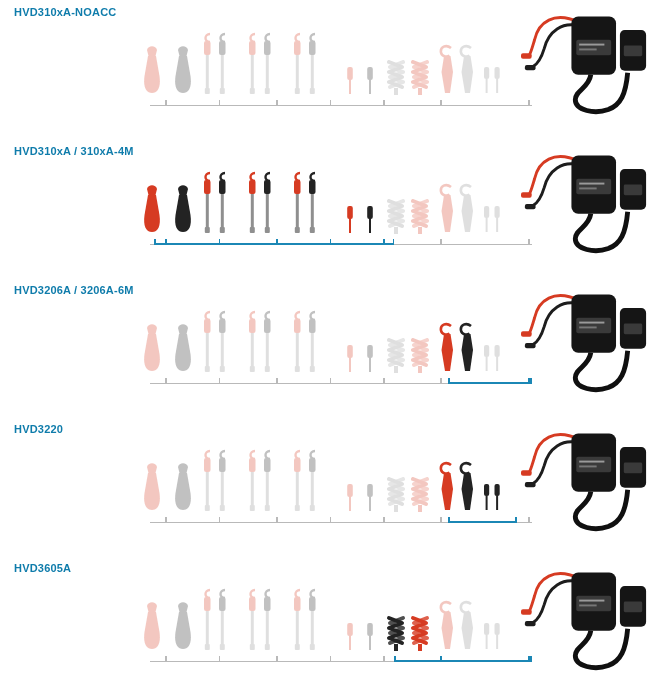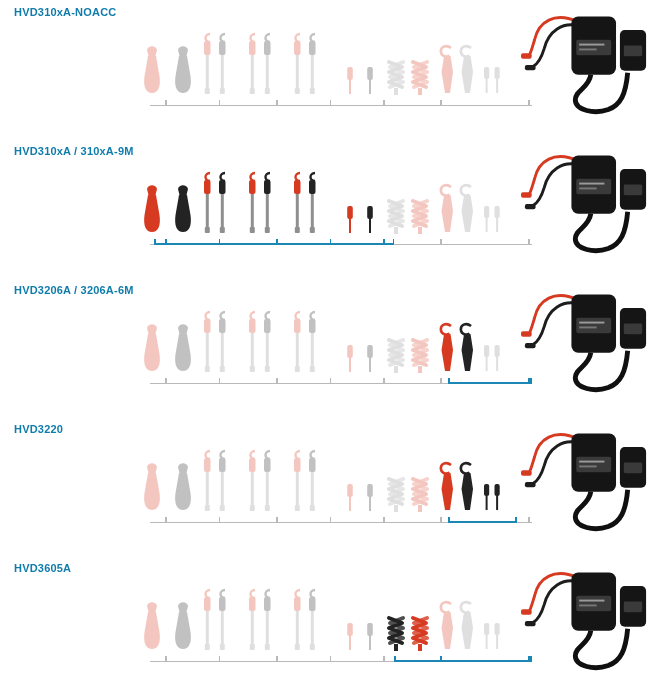--- a/index.html
+++ b/index.html
@@ -165,21 +165,21 @@
         <i class="tick" style="left: 99%;"></i>
       </div>
     <div class="probe">
       <svg viewBox="0 0 132 116">
           <use href="#probe-art"></use>
         </svg>
     </div>
   </section>
 
   <section class="row">
-    <h2 class="title">HVD310xA / 310xA-9M</h2>
+    <h2 class="title">HVD310xA / 310xA-4M</h2>
     <div class="strip">
         <span class="acc on" style="left: 0px; color: rgb(214, 59, 34);">
           <svg viewBox="0 0 28 52" width="28" height="52">
       <path fill="currentColor" d="M9 6 C10 1 18 1 19 6 L17 14 C15.5 11.5 12.5 11.5 11 14 Z"></path>
       <path fill="currentColor" d="M10 12 L18 12 L21.5 32 C23 43 20 49 14 49 C8 49 5 43 6.5 32 Z"></path>
     </svg>
         </span>
         <span class="acc on" style="left: 31px; color: rgb(35, 35, 35);">
           <svg viewBox="0 0 28 52" width="28" height="52">
       <path fill="currentColor" d="M9 6 C10 1 18 1 19 6 L17 14 C15.5 11.5 12.5 11.5 11 14 Z"></path>

